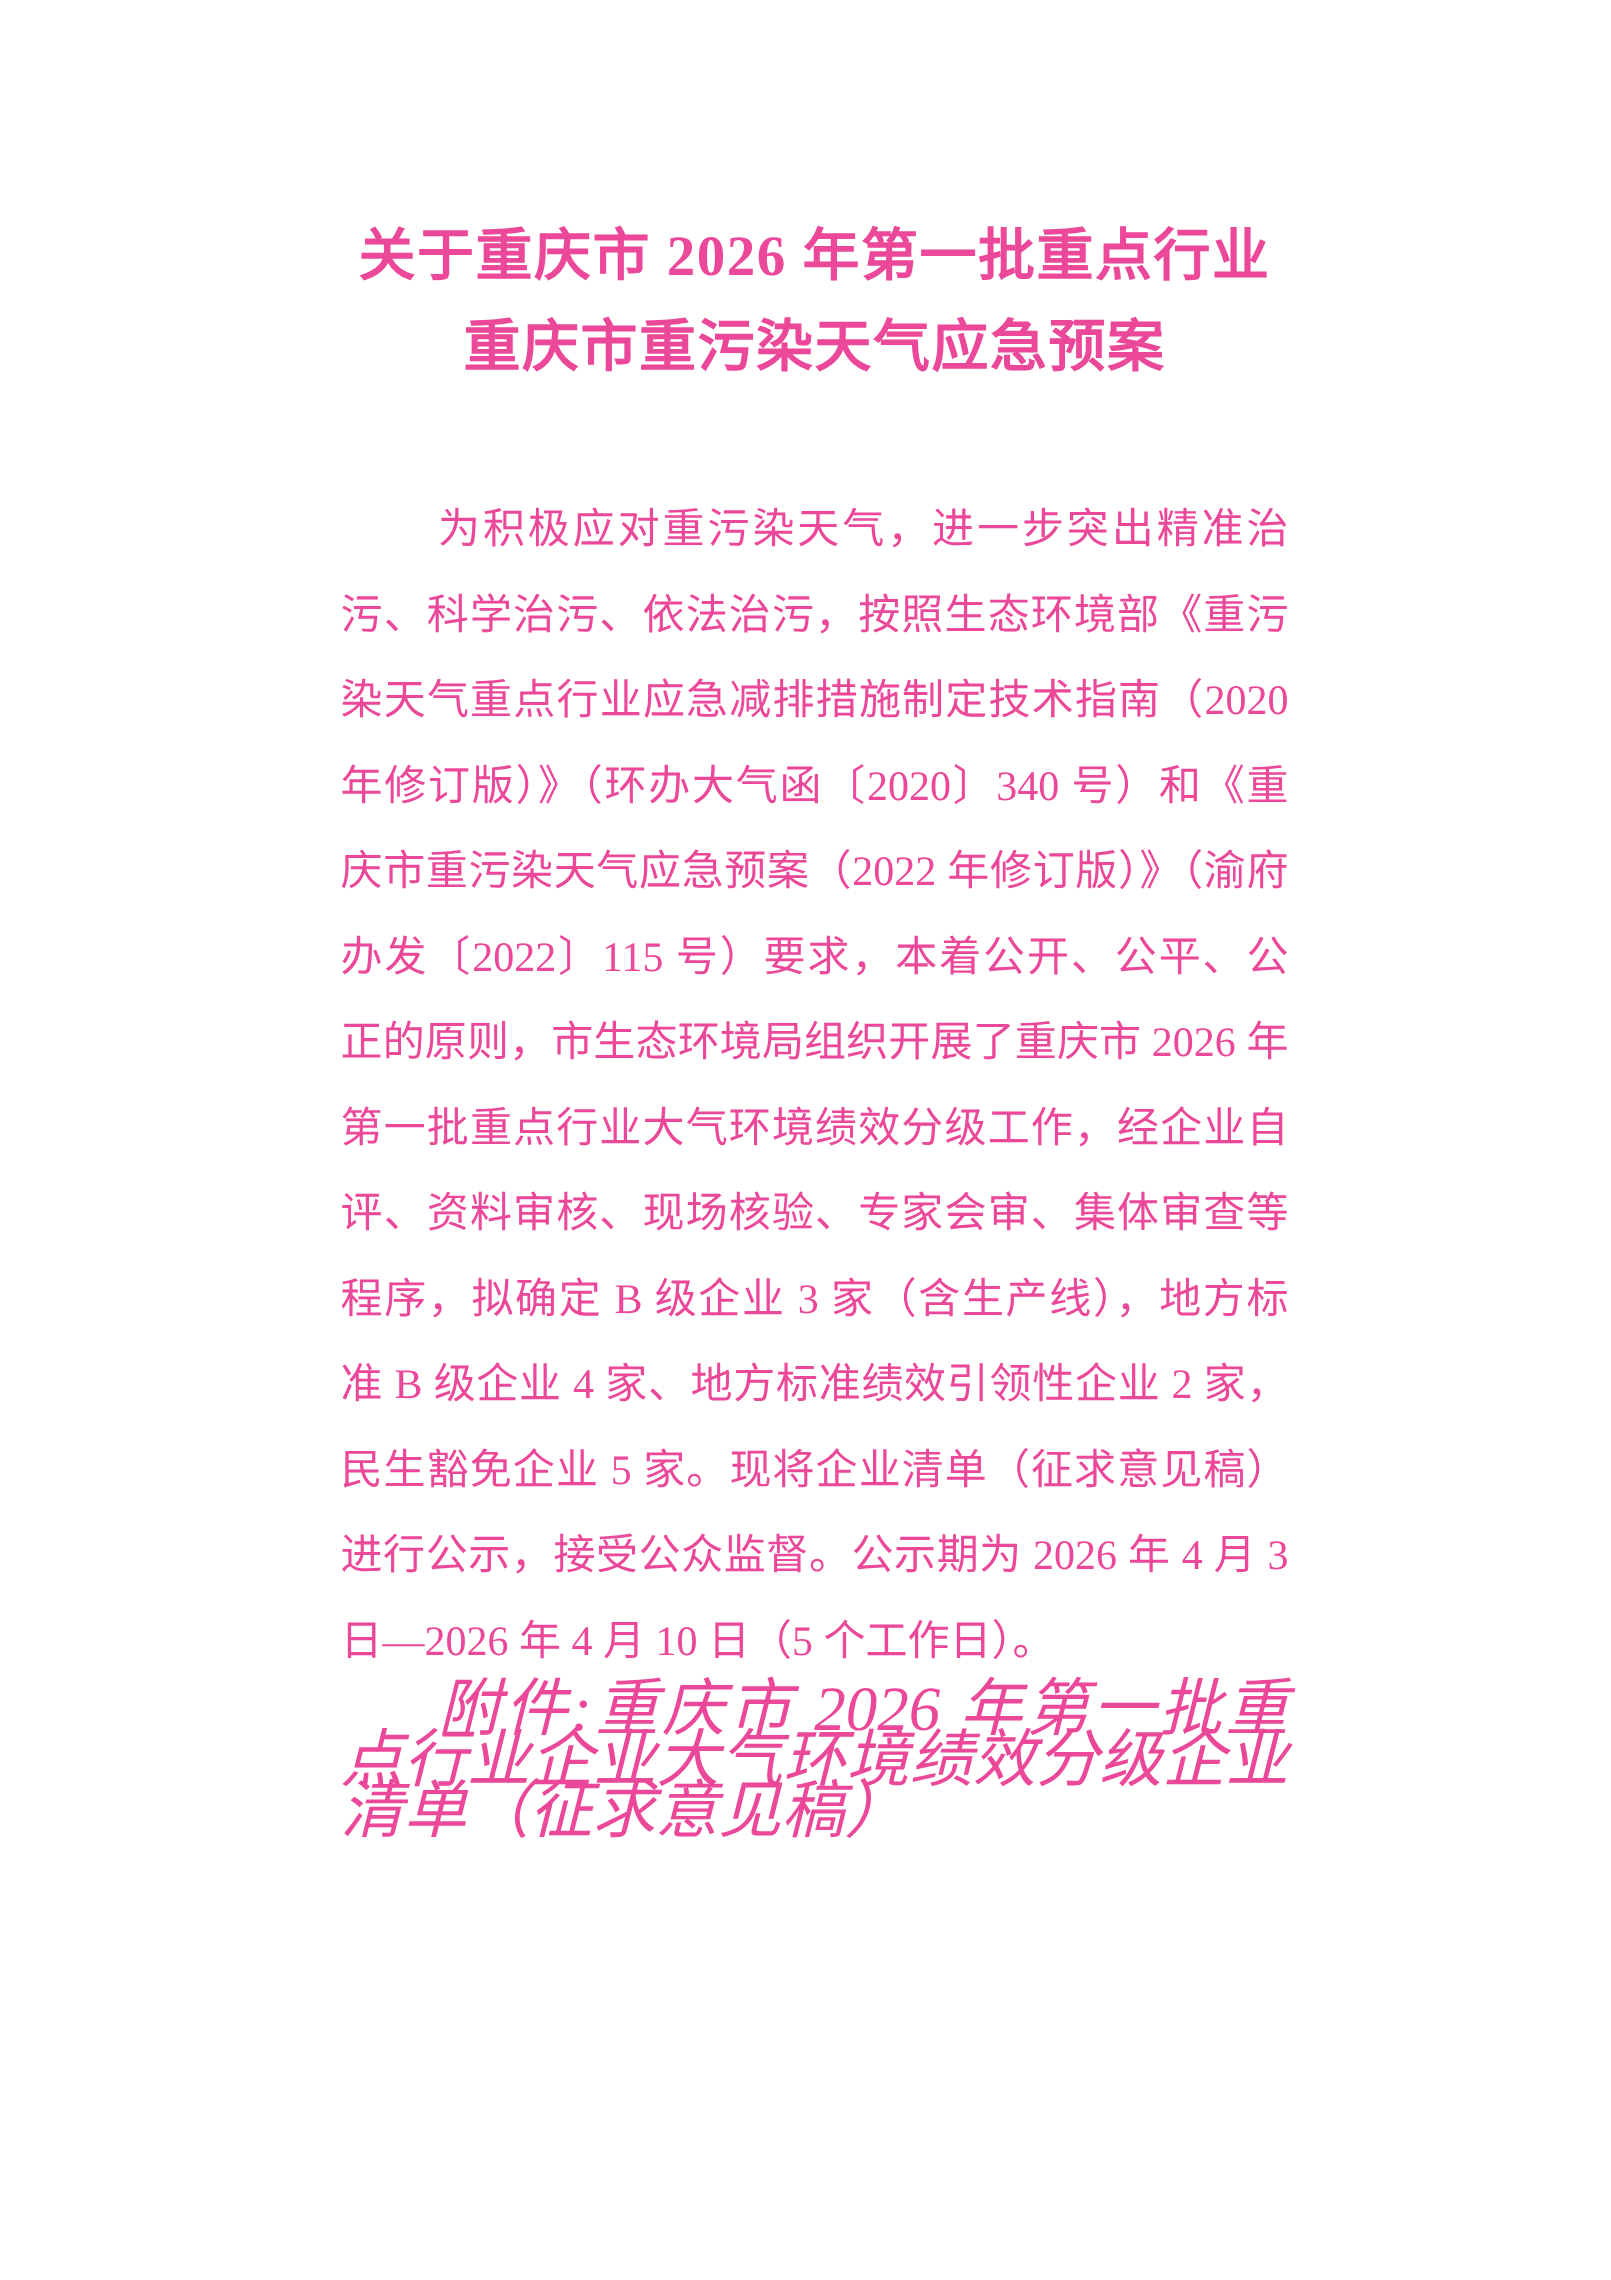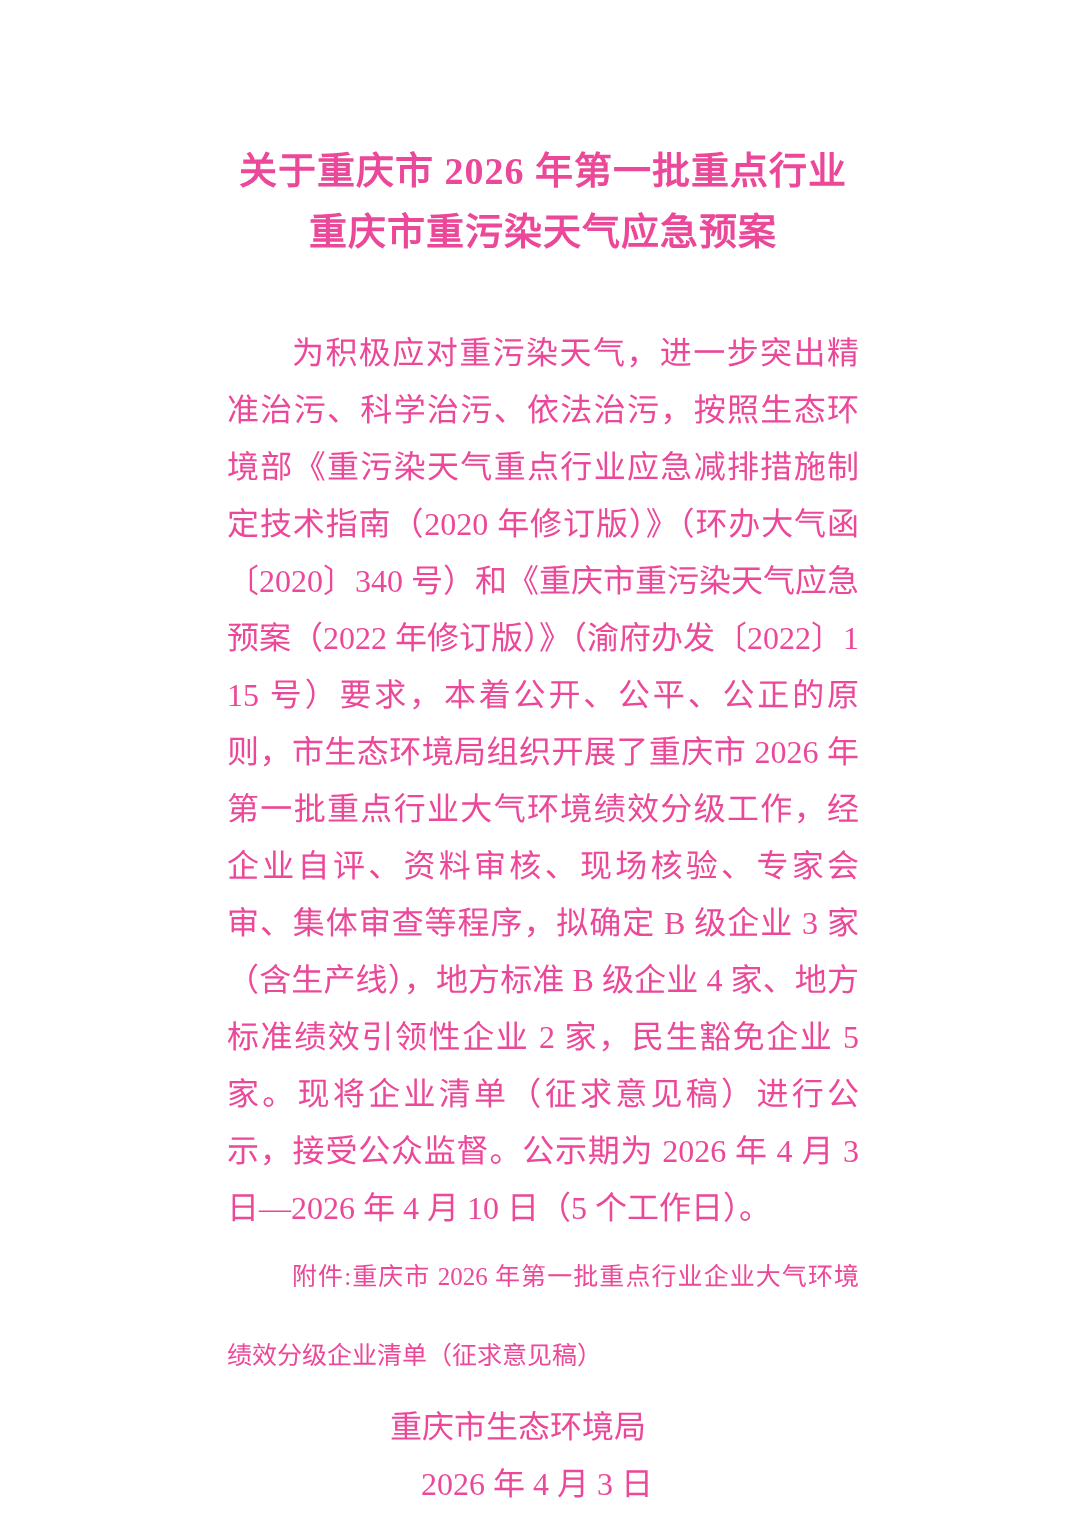--- a/index.html
+++ b/index.html
@@ -29,44 +29,45 @@
     font-size: 38px;
     font-weight: bold;
     line-height: 61px;
     letter-spacing: 1px;
     font-family: "Liberation Serif", "DejaVu Serif", serif;
   }
 
   
   .body-para {
     margin-top: 62px;
-    font-size: 32px;
+    font-size: 28px;
     line-height: 57px;
     text-align: justify;
     text-justify: inter-ideograph;
     text-indent: 65px; 
     word-break: break-all;
   }
 
   
   .phone-line {
     margin-top: 68px;
     font-size: 32px;
     line-height: 57px;
     text-indent: 65px;
   }
 
   
   .attachment-para {
-    font-size: 25px;
-    line-height: 79px;
+    font-size: 42px;
+    line-height: 34px;
     text-align: justify;
     text-justify: inter-ideograph;
     text-indent: 65px;
     word-break: break-all;
+    font-style: italic;
   }
 
   
   .signature-block {
     margin-top: 4px;
     font-size: 32px;
     line-height: 57px;
   }
 
   .issuer-line {
@@ -88,19 +89,15 @@
     <div class="doc-title">
       <div>关于重庆市 2026 年第一批重点行业</div>
       <div>重庆市重污染天气应急预案</div>
     </div>
 
     <p class="body-para">为积极应对重污染天气，进一步突出精准治污、科学治污、依法治污，按照生态环境部《重污染天气重点行业应急减排措施制定技术指南（2020 年修订版）》（环办大气函〔2020〕340 号）和《重庆市重污染天气应急预案（2022 年修订版）》（渝府办发〔2022〕115 号）要求，本着公开、公平、公正的原则，市生态环境局组织开展了重庆市 2026 年第一批重点行业大气环境绩效分级工作，经企业自评、资料审核、现场核验、专家会审、集体审查等程序，拟确定 B 级企业 3 家（含生产线），地方标准 B 级企业 4 家、地方标准绩效引领性企业 2 家，民生豁免企业 5 家。现将企业清单（征求意见稿）进行公示，接受公众监督。公示期为 2026 年 4 月 3 日—2026 年 4 月 10 日（5 个工作日）。</p>
 
 
     <p class="attachment-para">附件:重庆市 2026 年第一批重点行业企业大气环境绩效分级企业清单（征求意见稿）</p>
 
-    <div class="signature-block">
-      <div class="issuer-line">重庆市生态环境局</div>
-      <div class="date-line">2026 年 4 月 3 日</div>
-    </div>
 
   </div>
 </div>
 
 </body></html>

